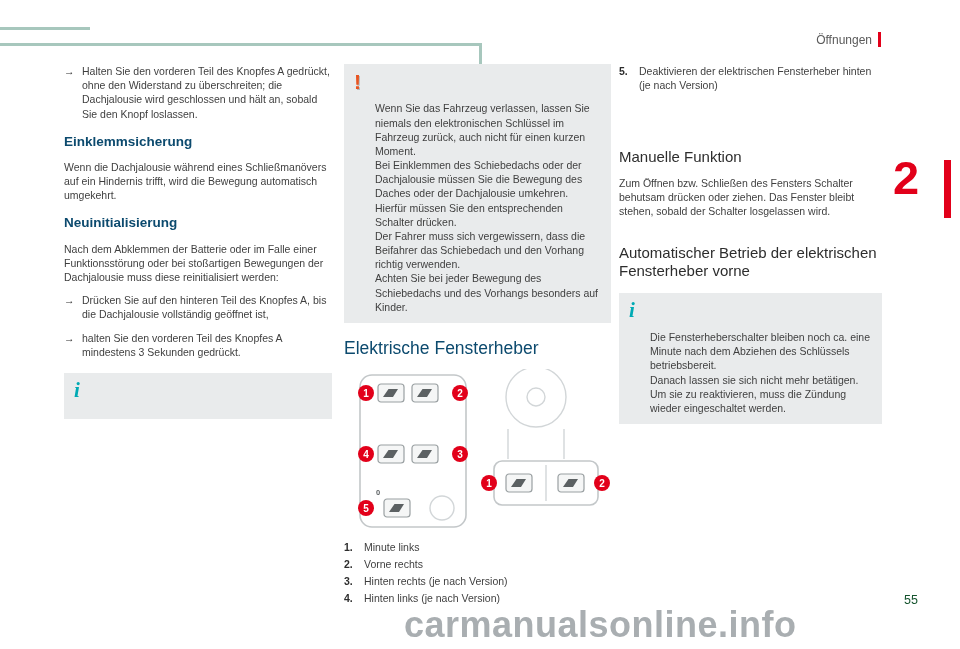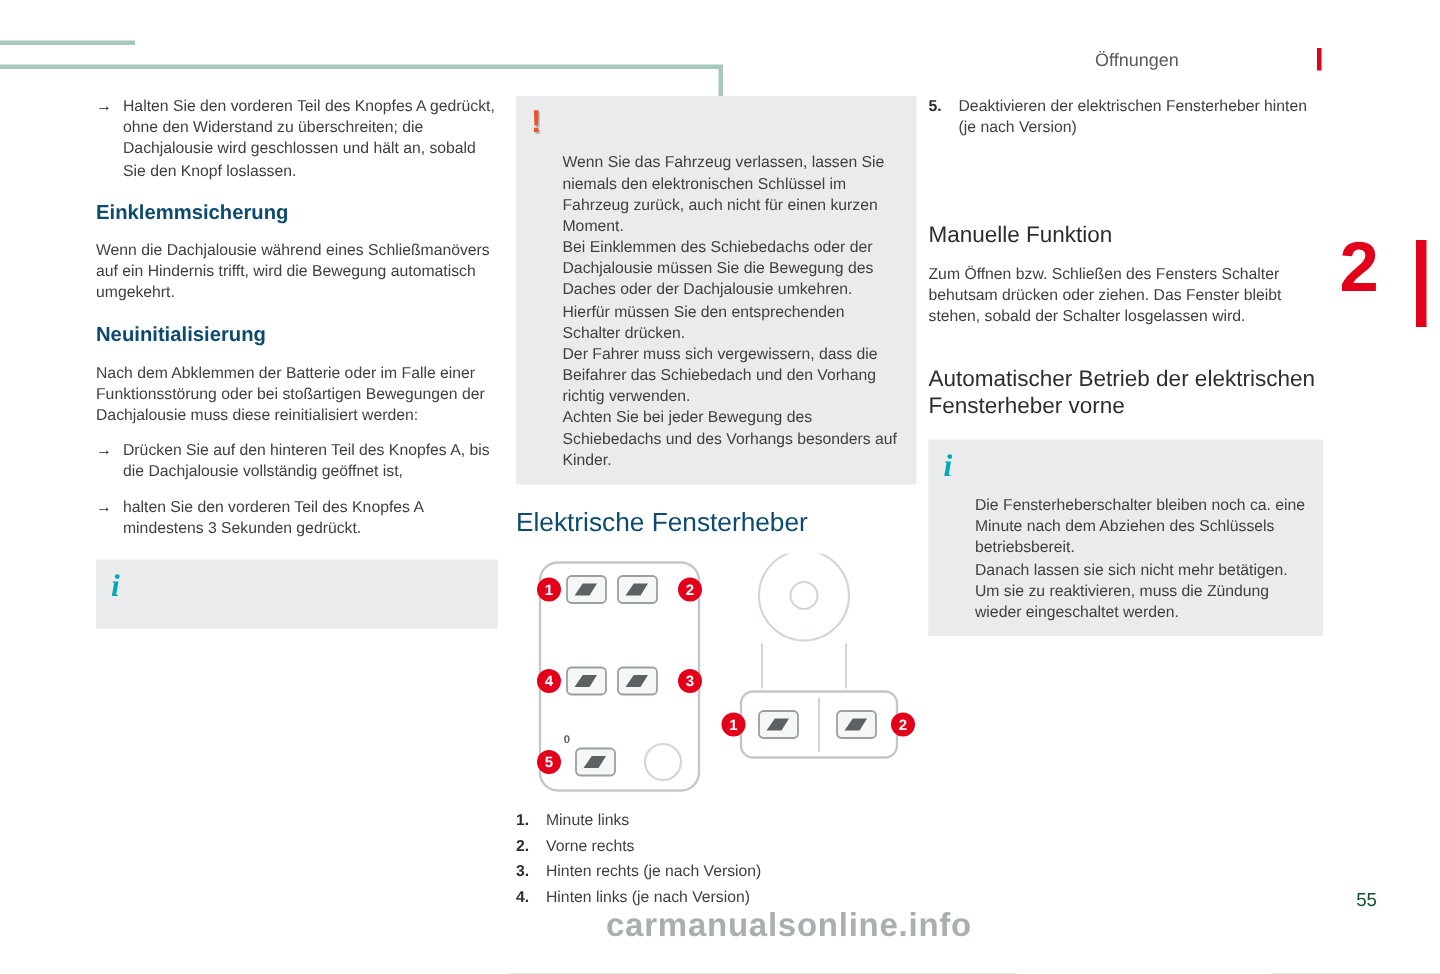--- a/index.html
+++ b/index.html
@@ -6,26 +6,26 @@
   html,body { background:#d8d8d8; }
   .page {
     position:relative; width:960px; height:649px; background:#ffffff;
     overflow:hidden; font-family:"Liberation Sans", sans-serif;
     color:#3f3f3f; margin:0 auto;
   }
   
   .deco-line-1 { position:absolute; left:0; top:27px; width:90px; height:3px; background:#a7c7bd; }
   .deco-line-2 { position:absolute; left:0; top:43px; width:482px; height:3px; background:#a7c7bd; }
   .deco-line-v { position:absolute; left:479px; top:46px; width:3px; height:32px; background:#a7c7bd; }
-  .section-label { position:absolute; top:33px; left:730px; width:142px; font-size:12px; color:#5a5a5a; }
+  .section-label { position:absolute; top:33px; left:730px; width:142px; text-align:right; font-size:12px; color:#5a5a5a; }
   .section-tick { position:absolute; left:878px; top:32px; width:3px; height:15px; background:#e2001a; }
   .chapter-num { position:absolute; left:893px; top:154px; font-size:47px; font-weight:bold; color:#e2001a; line-height:1; }
   .chapter-bar { position:absolute; left:944px; top:160px; width:7px; height:58px; background:#e2001a; }
   .page-num { position:absolute; left:868px; top:593px; width:50px; text-align:right; font-size:12.5px; color:#14532d; }
-  .watermark { position:absolute; left:404px; top:604px; font-size:22px; font-weight:bold; color:#a9aeb1; letter-spacing:0.5px; }
+  .watermark { position:absolute; left:404px; top:604px; font-size:36px; font-weight:bold; color:#a9aeb1; letter-spacing:0.5px; }
 
   
   .col { position:absolute; font-size:10.5px; line-height:1.35; }
   .col-left  { left:64px;  top:64px; width:268px; }
   .col-mid   { left:344px; top:64px; width:267px; }
   .col-right { left:619px; top:64px; width:263px; }
 
   .para { margin:0 0 9px 0; }
   .h-sub  { font-size:13.5px; font-weight:bold; color:#0c4a6e; margin:12px 0 9px; }
   .h-main { font-size:15px;   font-weight:normal; color:#2d2d2d; margin:0 0 9px; line-height:1.22; }

